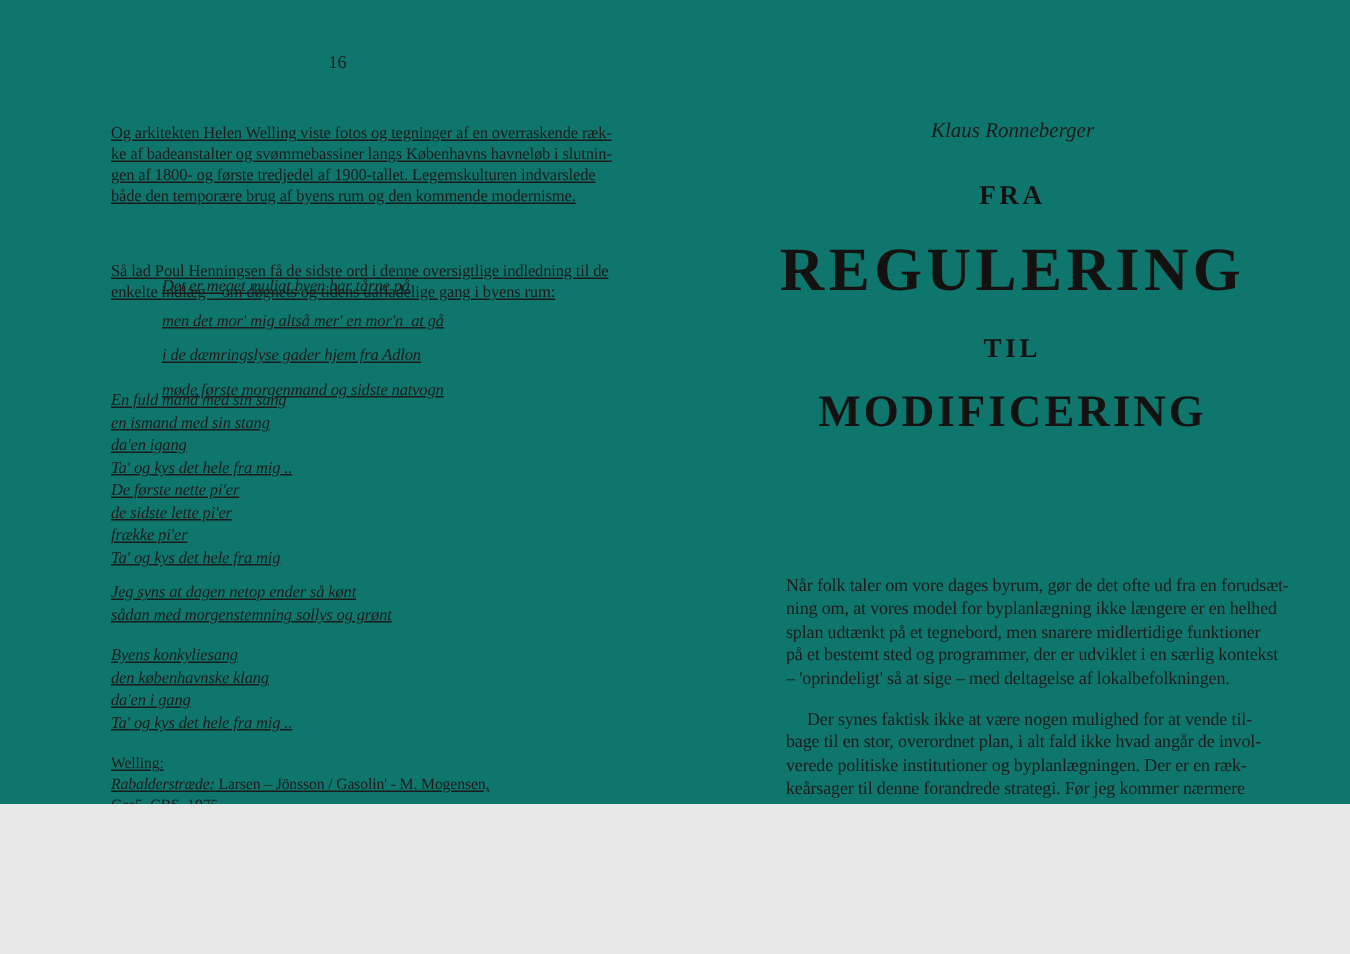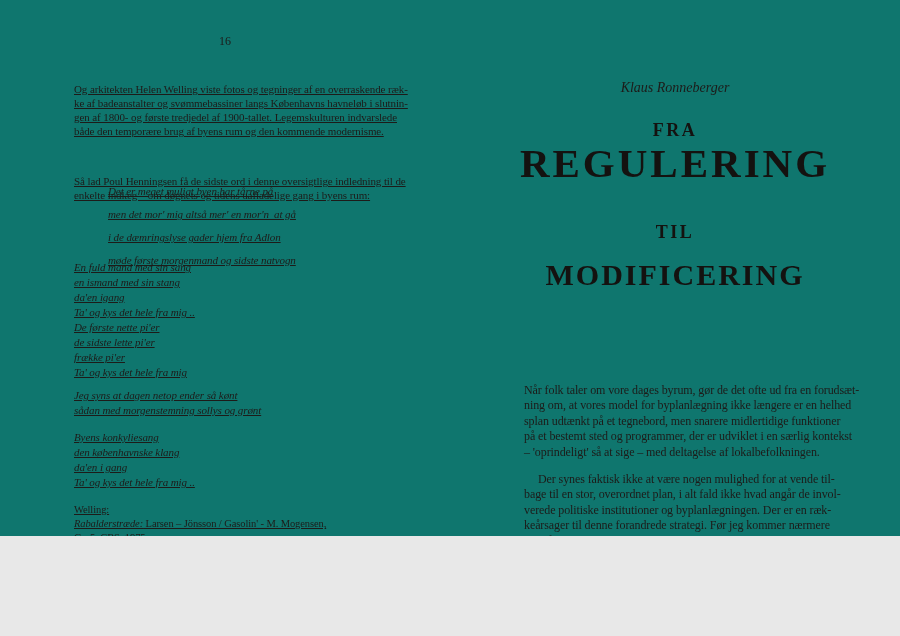--- a/index.html
+++ b/index.html
@@ -27,21 +27,21 @@
   .sources{font-size:10.5px;line-height:14px;letter-spacing:-0.1px;}
   .sources .it{font-style:italic;}
   .src-line span{white-space:pre;}
   
   .rp-center{left:450px;width:450px;text-align:center;}
   .author{top:80px;font-style:italic;font-size:14px;line-height:16px;}
   .title-small{font-weight:bold;font-size:18px;line-height:20px;letter-spacing:2.5px;color:#141210;}
   .t-fra{top:120px;}
   .t-til{top:222px;}
   .title-big{font-weight:bold;color:#141210;}
-  .t-regulering{top:141px;font-size:41px;line-height:44px;letter-spacing:3px;}
+  .t-regulering{top:157px;font-size:41px;line-height:44px;letter-spacing:3px;}
   .t-modificering{top:258px;font-size:30px;line-height:34px;letter-spacing:2px;}
   .rp-body{
     left:512px;top:371px;width:384px;
     font-size:12px;line-height:15.4px;letter-spacing:-0.1px;
   }
   .rp-body p{margin:12px;}
   .rp-body .indent{text-indent:14px;margin-top:5px;}
 </style>
 </head>
 <body>

